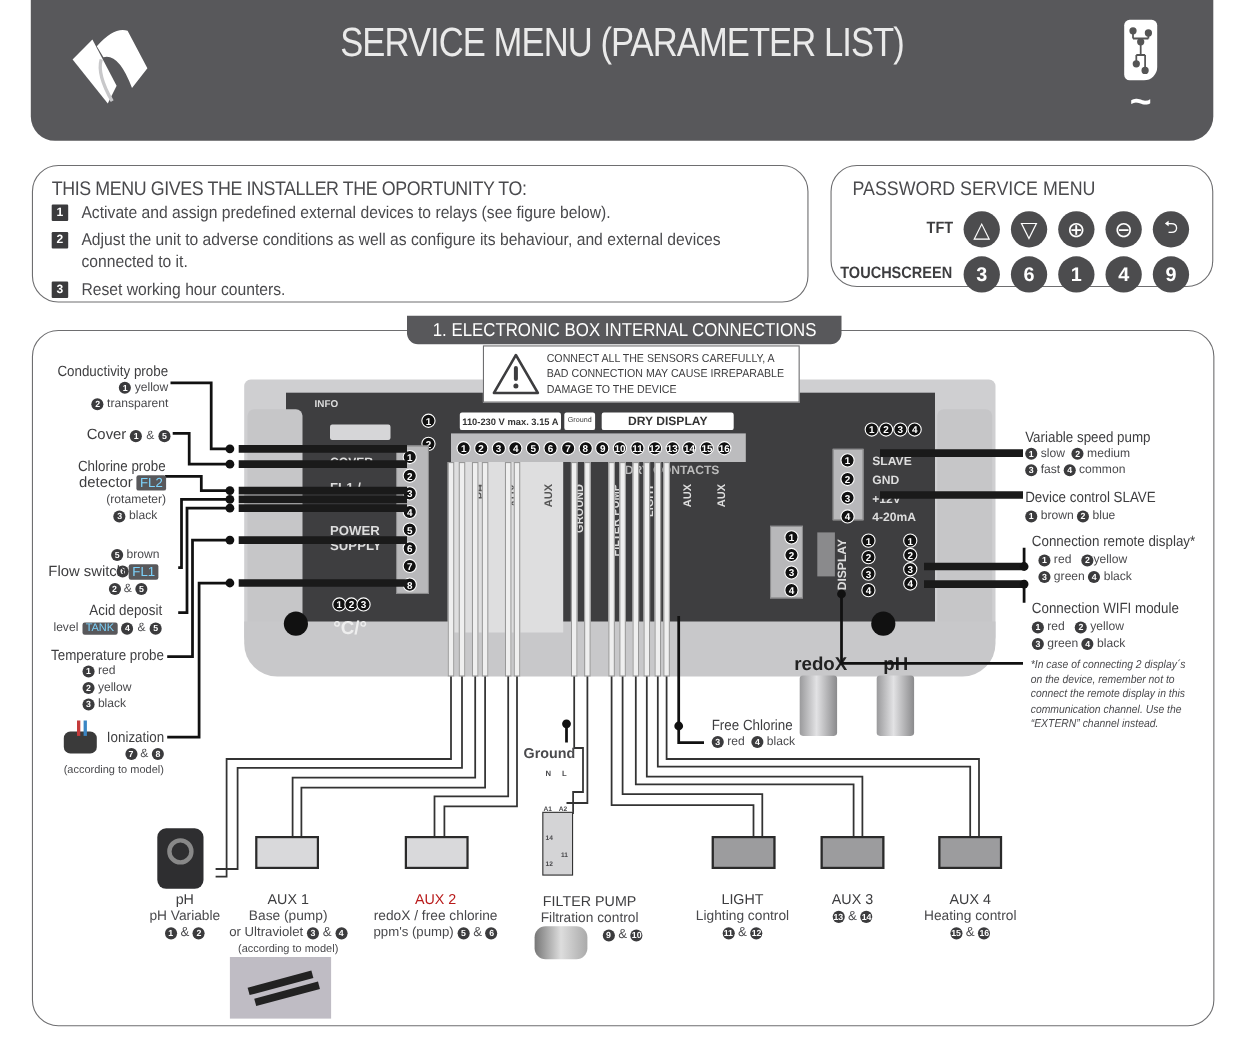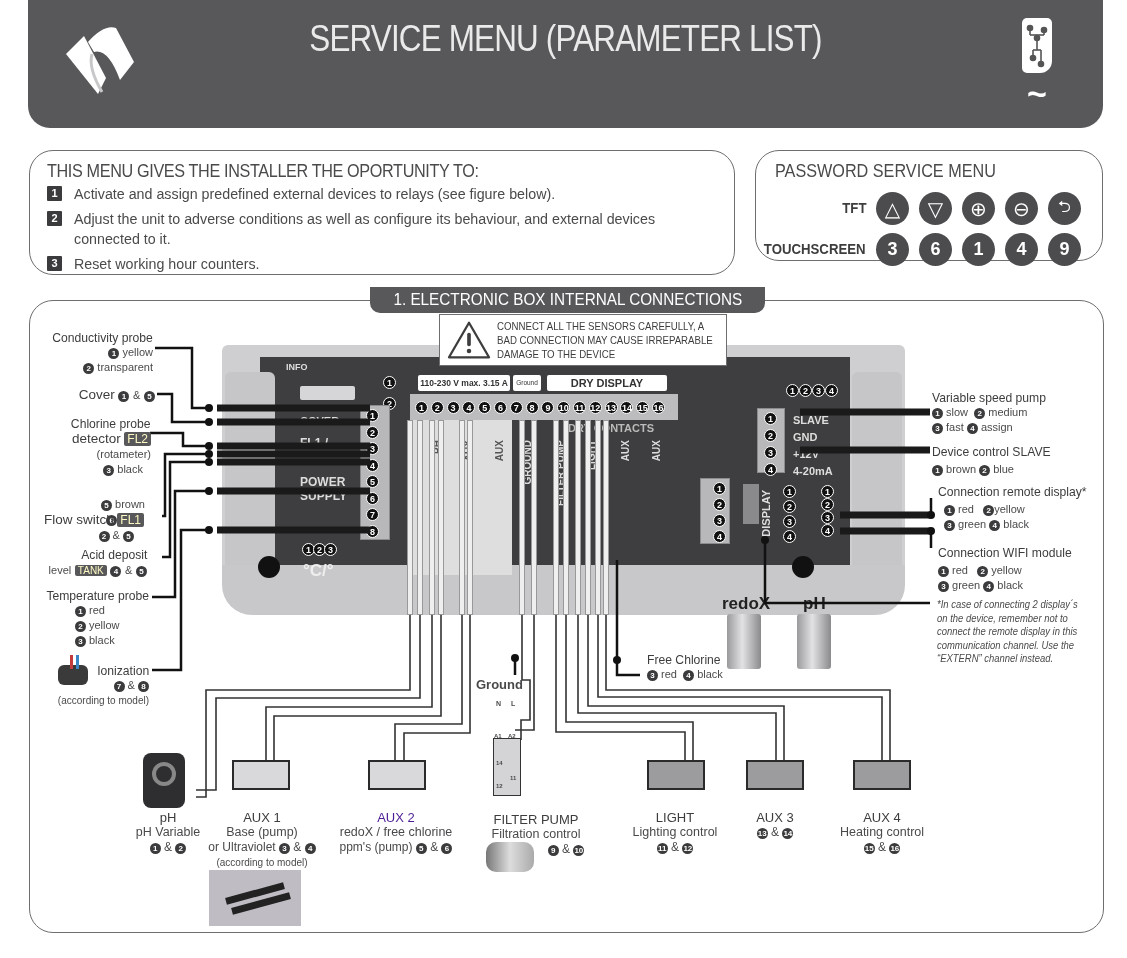--- a/index.html
+++ b/index.html
@@ -51,21 +51,21 @@
   .hdr-box { background: #fff; color: #333; font-weight: bold; text-align: center; border-radius: 2px; white-space: nowrap; }
   .bnc { width: 34px; height: 55px; background: linear-gradient(90deg,#9a9a9c,#e2e2e4 45%,#8a8a8c); border-radius: 3px; }
   .bnc-label { font-size: 17px; font-weight: bold; color: #222; }
 
   
   .lbl { font-size: 13px; color: #4a4a4d; white-space: nowrap; line-height: 15px; }
   .lbl-title { font-size: 13.5px; color: #3d3d3f; transform-origin: right; transform: scaleX(0.9); }
   .lbl-sub { font-size: 11px; color: #4a4a4d; }
   .right { text-align: right; }
   .center { text-align: center; }
-  .dark-tag { background: #58585b; color: #fef9c3; padding: 0 3px; border-radius: 2px; font-size: 12px; }
+  .dark-tag { background: #58585b; color: #7dd3fc; padding: 0 3px; border-radius: 2px; font-size: 12px; }
   .n { display: inline-block; width: 11px; height: 11px; border-radius: 50%; background: #3b3b3d; color: #fff; font-size: 8px; font-weight: bold; text-align: center; line-height: 11px; vertical-align: 0px; }
   .note { font-size: 10.5px; font-style: italic; color: #4a4a4d; line-height: 13.5px; white-space: nowrap; transform-origin: left; transform: scaleX(0.9); }
 
   
   .relay { width: 58px; height: 30px; background: #d9d9db; border: 2px solid #2a2a2a; }
   .relay-g { background: #9c9c9e; }
   .dev-img { background: #2e2e30; border-radius: 8px; }
   .photo { background: #bfbcc4; }
   svg { position: absolute; }
 </style>
@@ -395,21 +395,21 @@
 </div>
 <div class="abs lbl right" style="right:978px;top:663px;">
   <div class="lbl-title">Ionization</div>
   <div class="lbl-sub"><span class="n">7</span> <span>&amp;</span> <span class="n">8</span></div>
   <div class="lbl-sub" style="font-size:10px;">(according to model)</div>
 </div>
 
 <div class="abs lbl" style="left:932px;top:390px;">
   <div class="lbl-title" style="transform-origin:left;">Variable speed pump</div>
   <div class="lbl-sub"><span class="n">1</span> <span>slow</span> &nbsp;<span class="n">2</span> <span>medium</span></div>
-  <div class="lbl-sub"><span class="n">3</span> <span>fast</span> <span class="n">4</span> <span>assign</span></div>
+  <div class="lbl-sub"><span class="n">3</span> <span>fast</span> <span class="n">4</span> <span>common</span></div>
 </div>
 <div class="abs lbl" style="left:932px;top:444px;">
   <div class="lbl-title" style="transform-origin:left;">Device control SLAVE</div>
   <div class="lbl-sub" style="margin-top:3px;"><span class="n">1</span> <span>brown</span> <span class="n">2</span> <span>blue</span></div>
 </div>
 <div class="abs lbl" style="left:938px;top:484px;">
   <div class="lbl-title" style="transform-origin:left;">Connection remote display*</div>
   <div class="lbl-sub" style="margin-left:6px;margin-top:3px;"><span class="n">1</span> <span>red</span> &nbsp;&nbsp;<span class="n">2</span><span>yellow</span></div>
   <div class="lbl-sub" style="margin-left:6px;"><span class="n">3</span> <span>green</span> <span class="n">4</span> <span>black</span></div>
 </div>
@@ -461,21 +461,21 @@
       <div class="" style="font-size: 12.5px;">pH Variable</div>
       <div style="font-size: 12px;"><span class="n">1</span><span> &amp; </span><span class="n">2</span></div>
     </div>
     <div class="abs lbl center" style="left: 182px; width: 160px; top: 810px;">
       <div class="" style="font-size: 13px; color: rgb(61, 61, 63);">AUX 1</div>
       <div class="" style="font-size: 12.5px;">Base (pump)</div>
       <div style="font-size: 12px;"><span>or Ultraviolet </span><span class="n">3</span><span> &amp; </span><span class="n">4</span></div>
       <div class="" style="font-size: 10px;">(according to model)</div>
     </div>
     <div class="abs lbl center" style="left: 316px; width: 160px; top: 810px;">
-      <div class="" style="font-size: 13px; color: #4c1d95;">AUX 2</div>
+      <div class="" style="font-size: 13px; color: #b91c1c;">AUX 2</div>
       <div class="" style="font-size: 12.5px;">redoX / free chlorine</div>
       <div style="font-size: 12px;"><span>ppm's (pump) </span><span class="n">5</span><span> &amp; </span><span class="n">6</span></div>
     </div>
     <div class="abs lbl center" style="left: 456px; width: 160px; top: 812px;">
       <div class="" style="font-size: 13px; color: rgb(61, 61, 63);">FILTER PUMP</div>
       <div class="" style="font-size: 12.5px;">Filtration control</div>
       <div style="font-size: 12px; margin-left: 60px;"><span class="n">9</span><span> &amp; </span><span class="n">10</span></div>
     </div>
     <div class="abs lbl center" style="left: 595px; width: 160px; top: 810px;">
       <div class="" style="font-size: 13px; color: rgb(61, 61, 63);">LIGHT</div>

